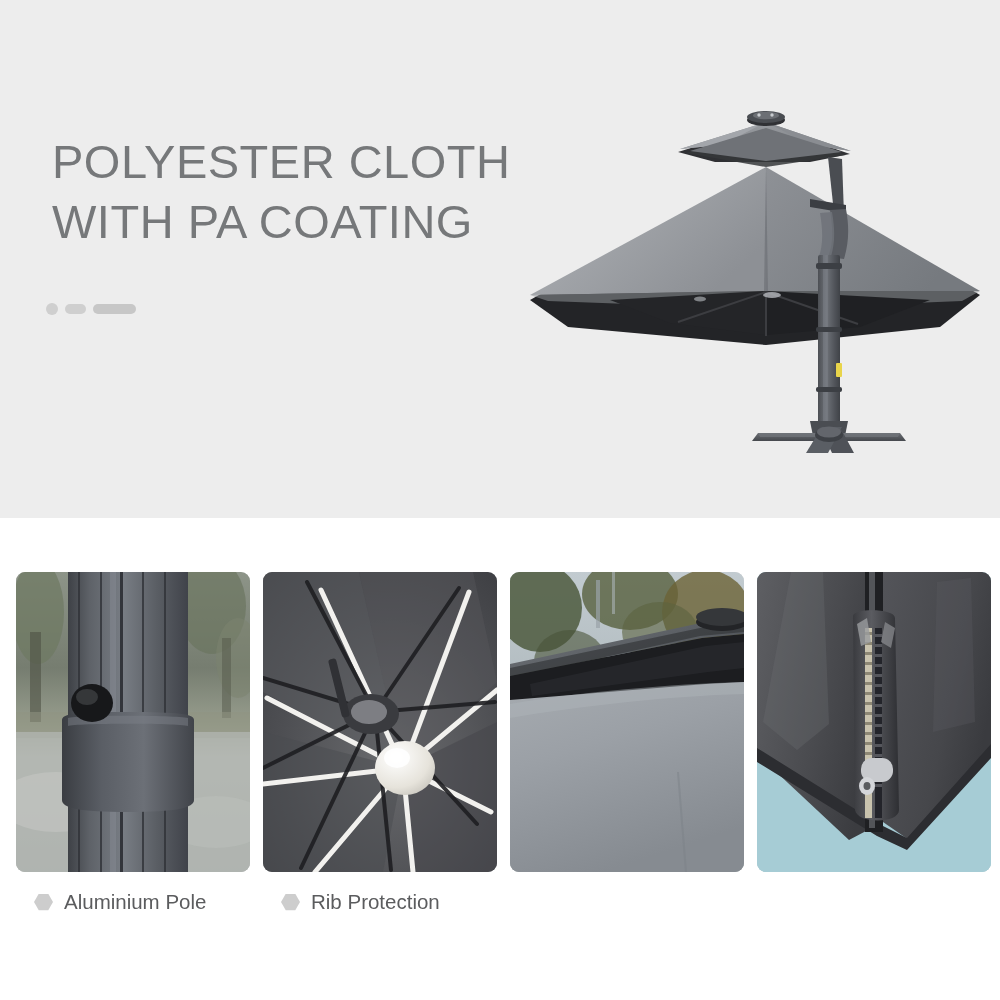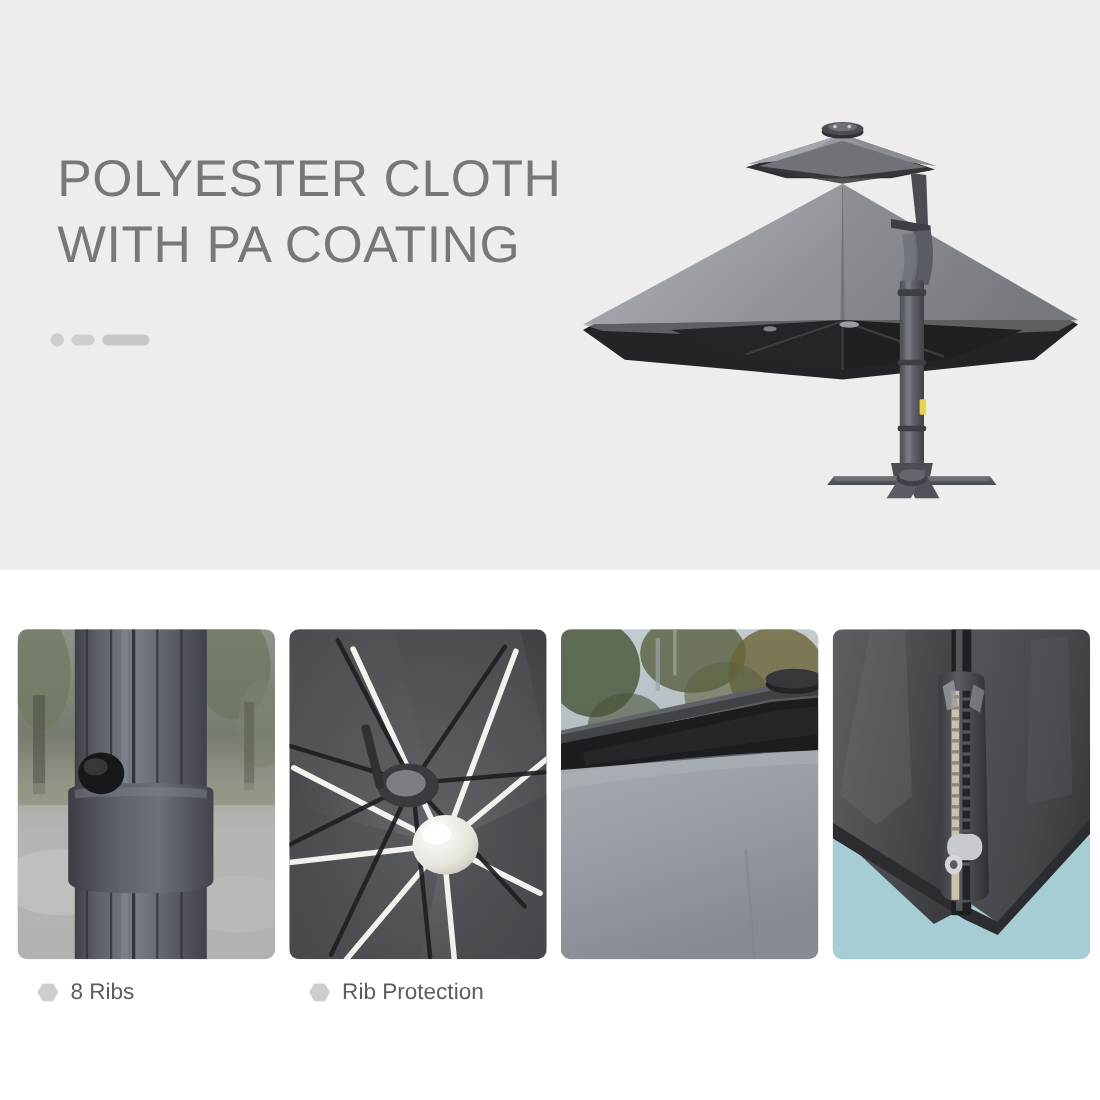--- a/index.html
+++ b/index.html
@@ -477,20 +477,20 @@
 
         <path d="M100,52 L110,46 L114,70 L104,74 Z" fill="#9a9c9f" opacity="0.8"></path>
         <path d="M128,50 L138,56 L134,76 L124,70 Z" fill="#8d8f93" opacity="0.7"></path>
       </svg>
     </div>
   </div>
 
   <div class="label-row">
     <div class="label-cell">
       <span class="hexagon"></span>
-      <span class="label-text">8 Ribs</span>
+      <span class="label-text">Aluminium Pole</span>
     </div>
     <div class="label-cell">
       <span class="hexagon"></span>
       <span class="label-text">Rib Protection</span>
     </div>
   </div>
 </div>
 
 </body></html>

